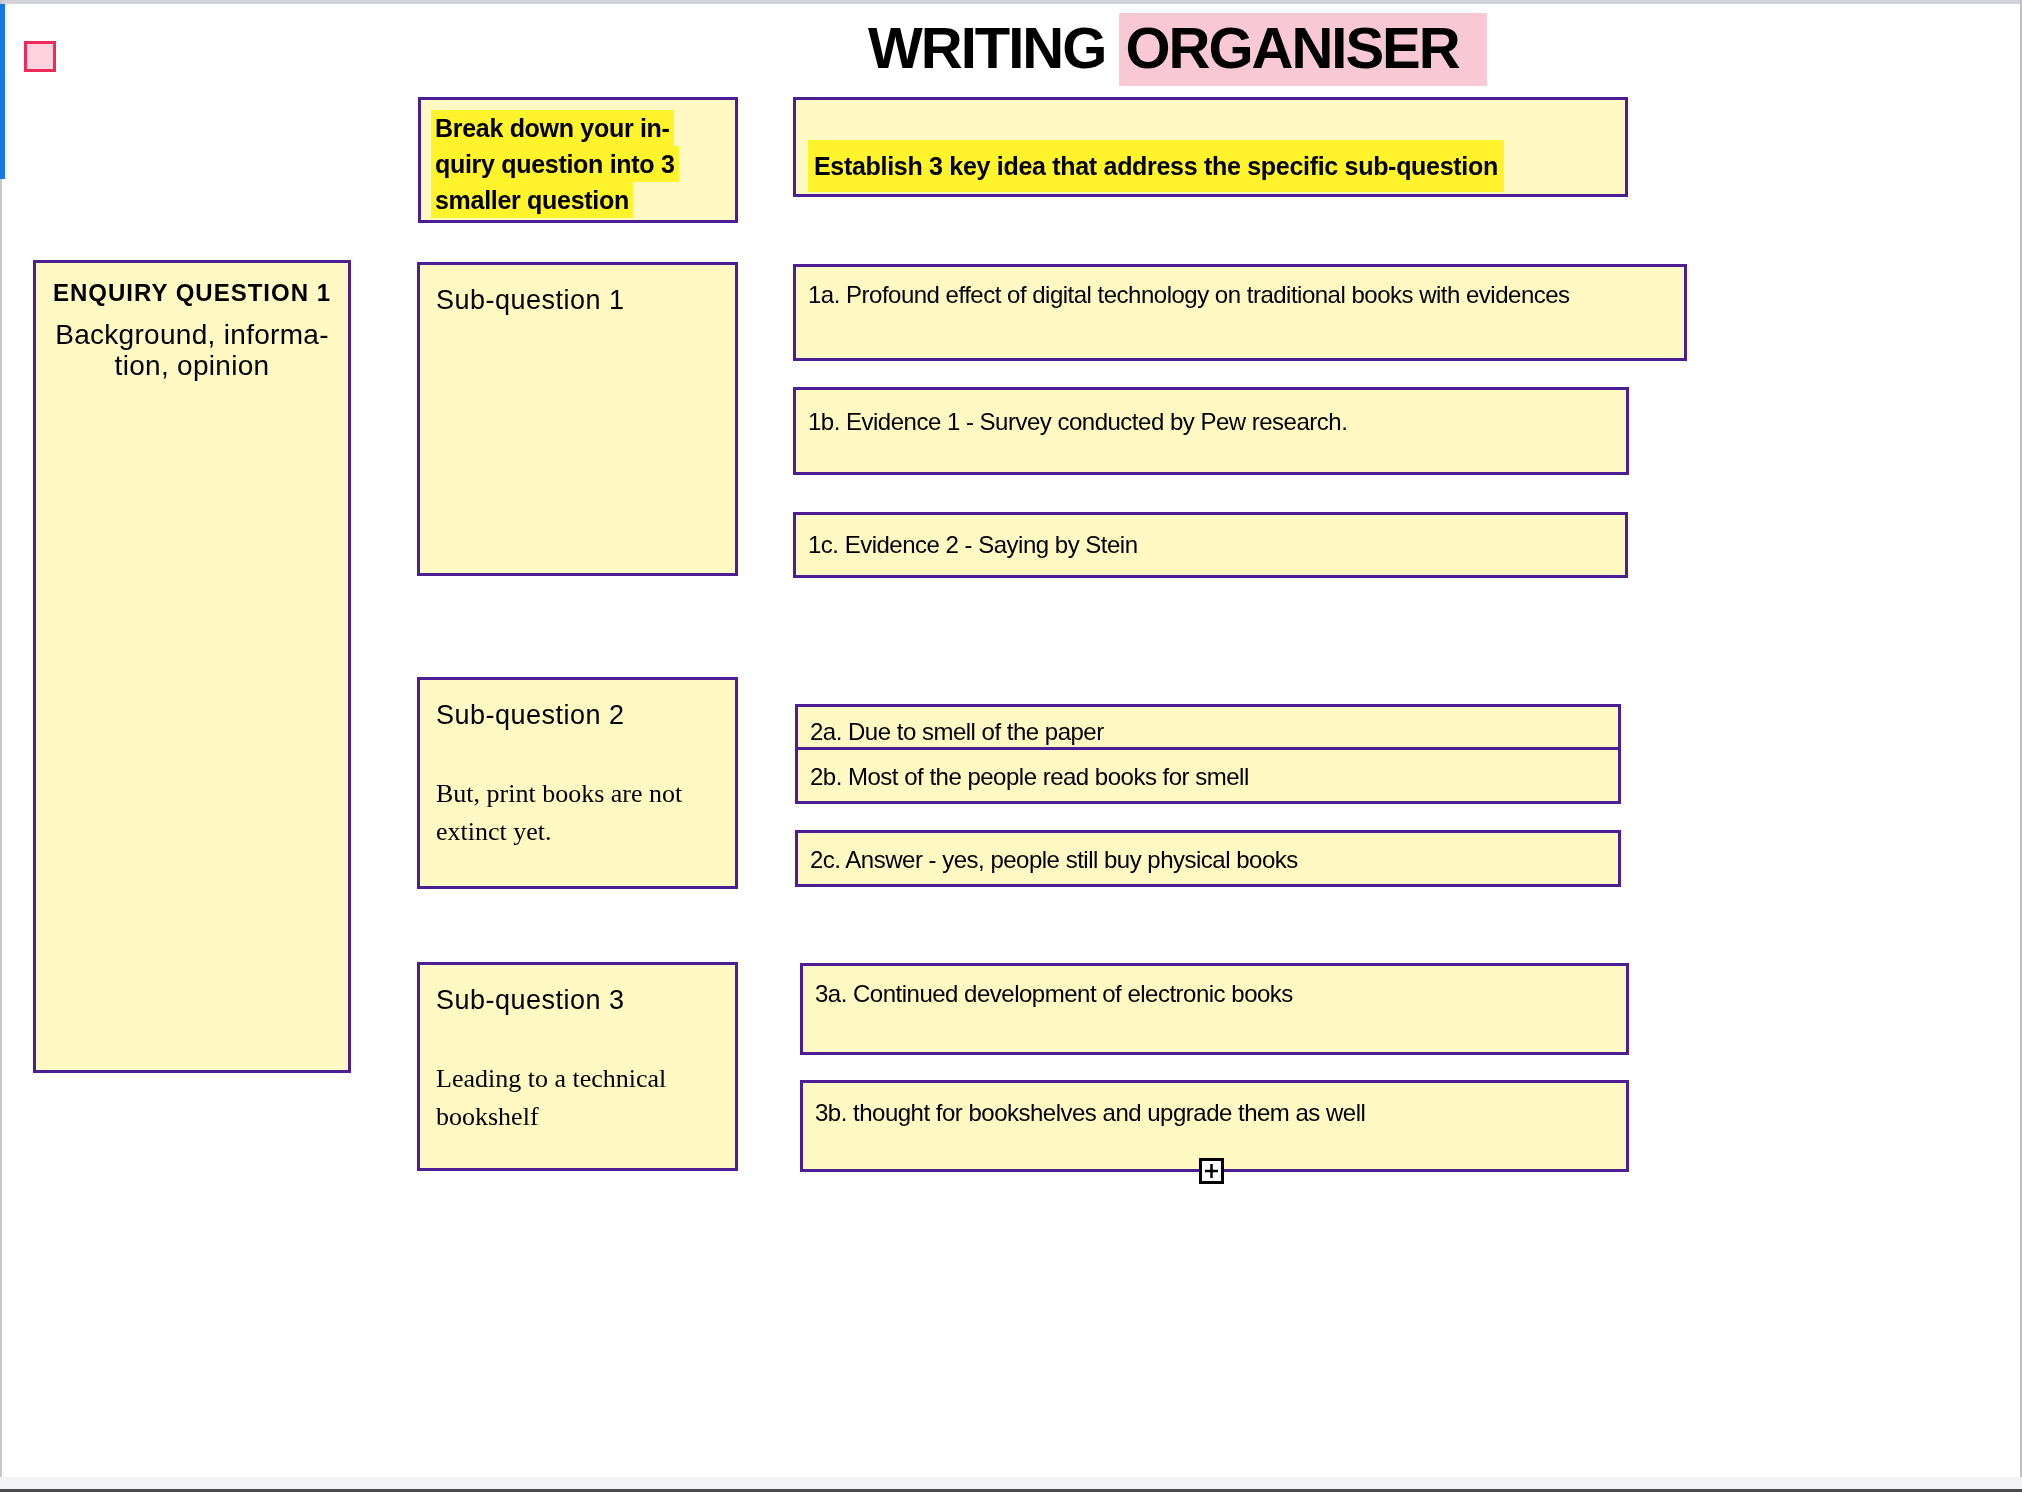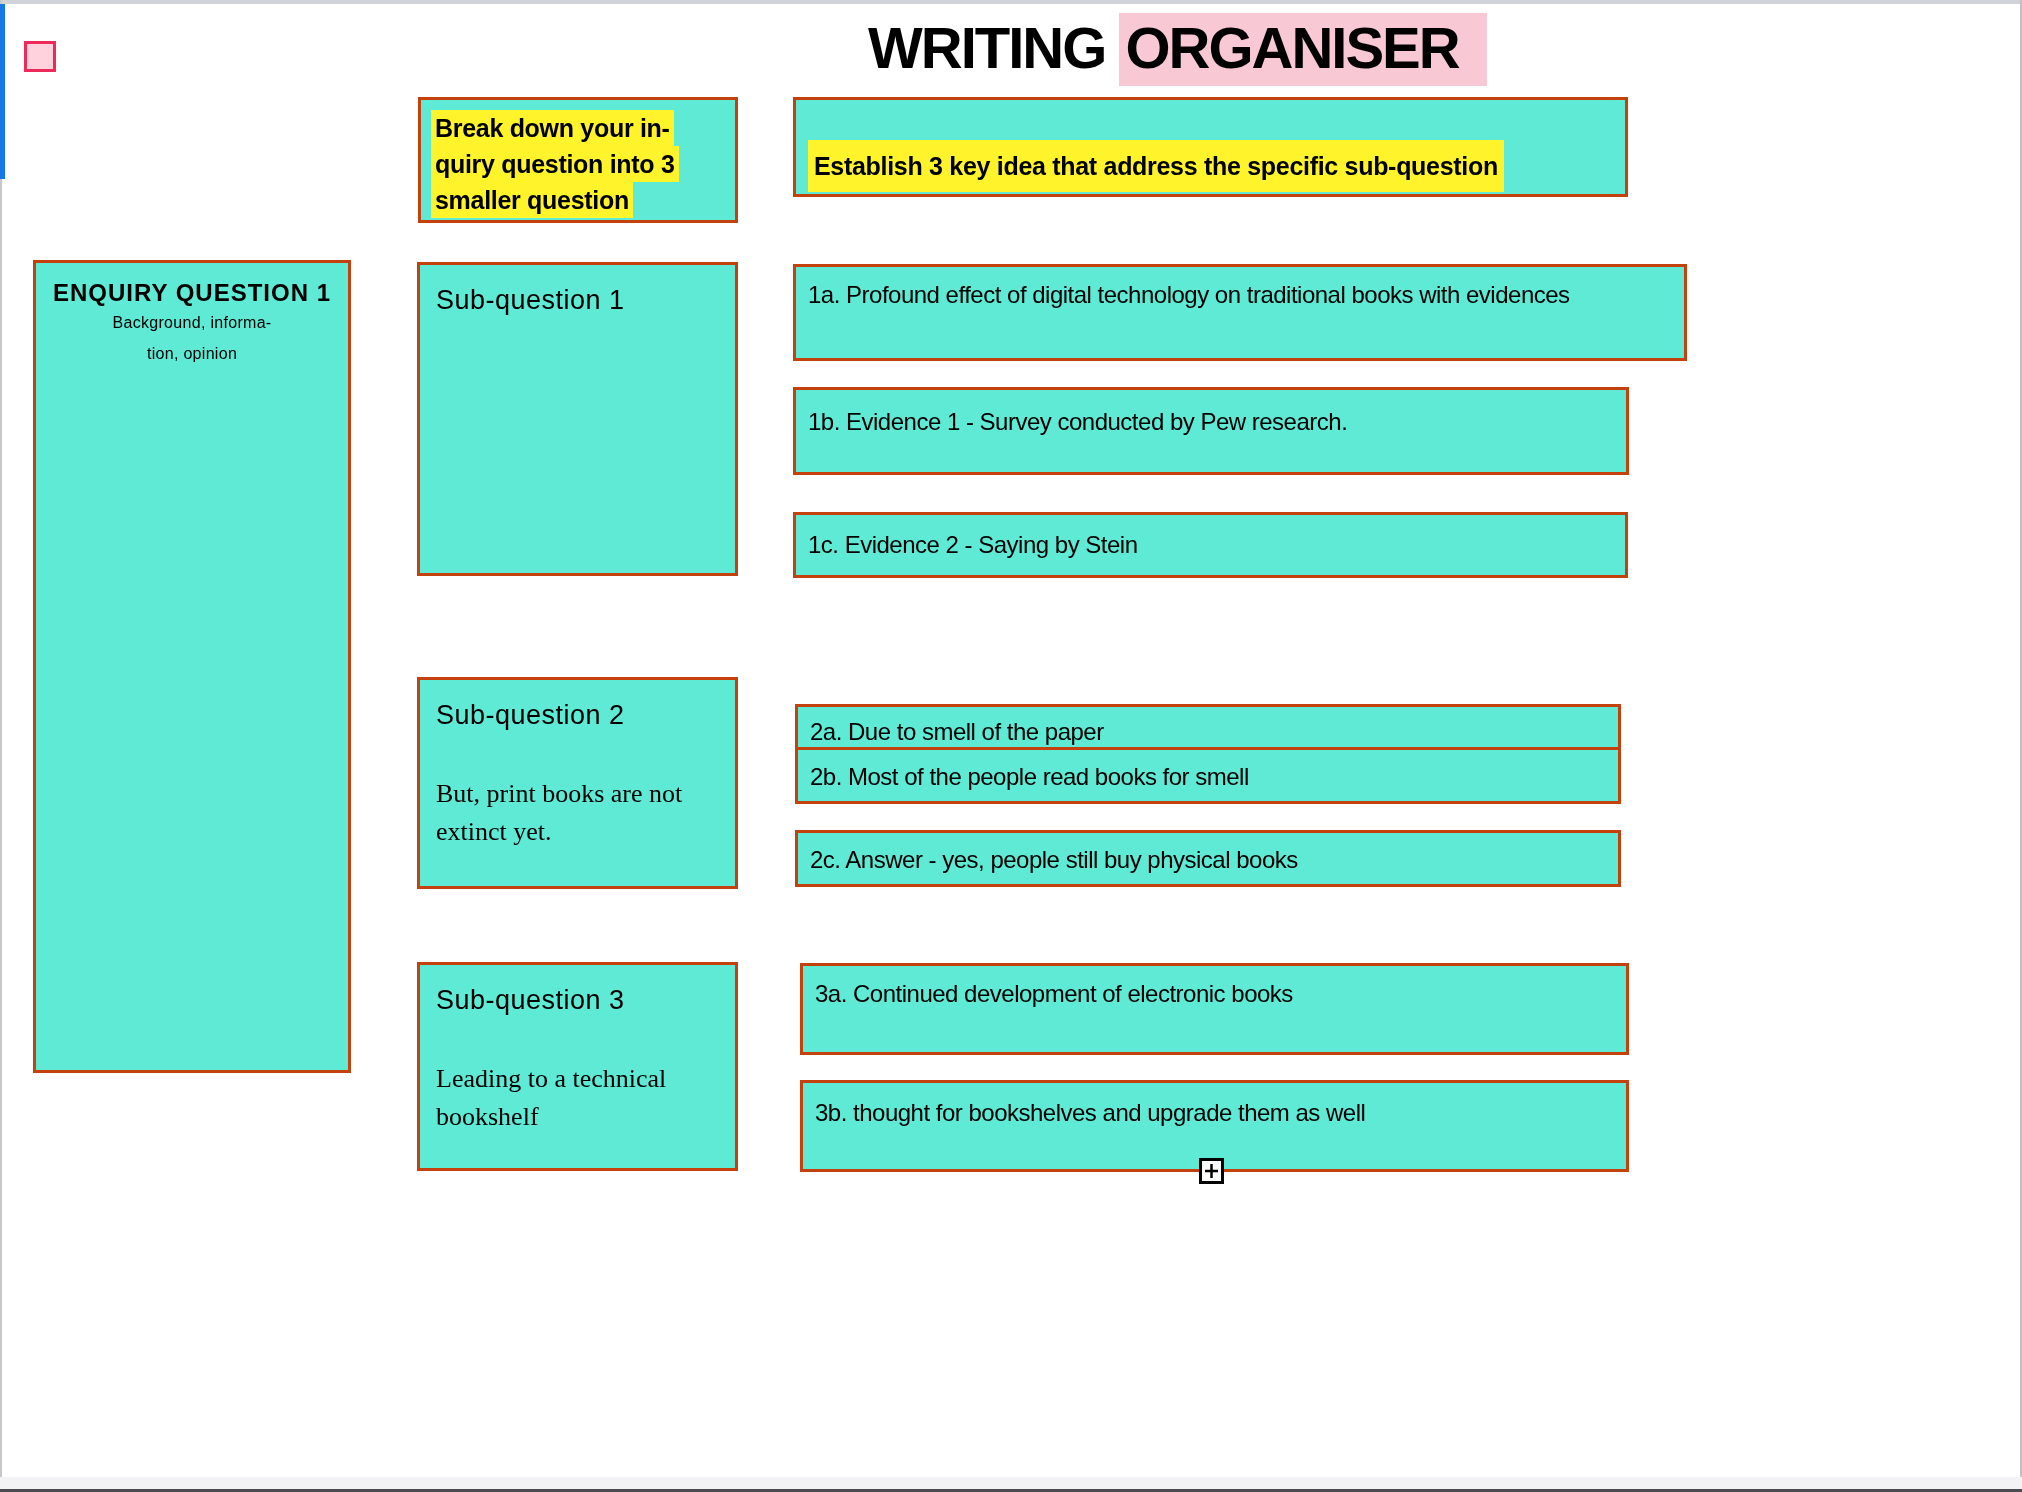--- a/index.html
+++ b/index.html
@@ -29,21 +29,21 @@
   .doc-title{
     position:absolute;left:868px;top:14px;
     font-size:58px;font-weight:700;letter-spacing:-2px;white-space:nowrap;
   }
   .doc-title .hl-pink{
     background:var(--pink-highlight,#f8c8d4);
     padding:2px 28px 6px 6px;
   }
   
   .box{
-    position:absolute;border:3px solid #c2410c;box-sizing:border-box;background:#5eead4;
+    position:absolute;border:3px solid #4c1d95;box-sizing:border-box;background:#fef9c3;
   }
   
   .hl-yellow{
     background:var(--yellow-highlight,#fff32b);
     padding:1px 4px;
   }
   .breakdown-text{
     padding:10px 0 0 10px;
     font-size:25px;font-weight:700;letter-spacing:-0.3px;line-height:34px;
   }
@@ -52,21 +52,21 @@
     margin:52px 0 0 12px;
     font-size:25px;font-weight:700;letter-spacing:-0.3px;white-space:nowrap;
     width:-moz-fit-content;width:fit-content;
   }
   .establish-text .hl-yellow{padding:12px 6px;}
   
   .enquiry{
     text-align:center;padding-top:16px;
   }
   .enquiry-head{font-size:24px;font-weight:700;letter-spacing:1px;}
-  .enquiry-sub{font-size:16px;letter-spacing:0.3px;line-height:31px;margin-top:0;}
+  .enquiry-sub{font-size:28px;letter-spacing:0.3px;line-height:31px;margin-top:12px;}
   .enquiry-question{
     margin-top:52px;
     font-family:"Liberation Serif",serif;
     font-size:25px;line-height:38px;
   }
   .enquiry-question .qline{white-space:nowrap;}
   
   .subq{padding:20px 12px 0 16px;}
   .subq-head{font-size:27px;letter-spacing:0.5px;}
   .subq-body{

